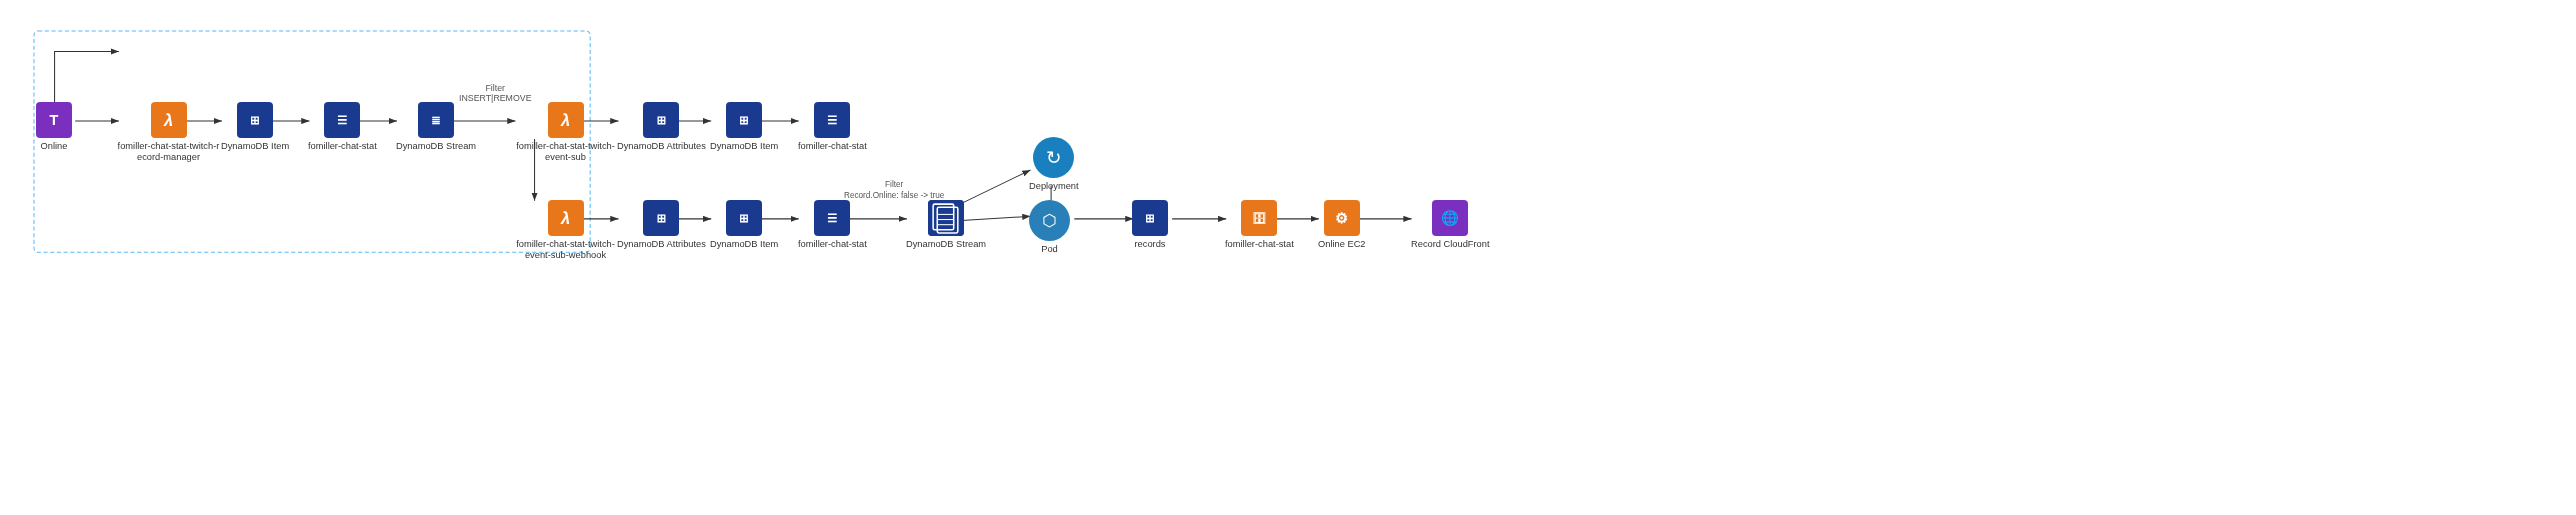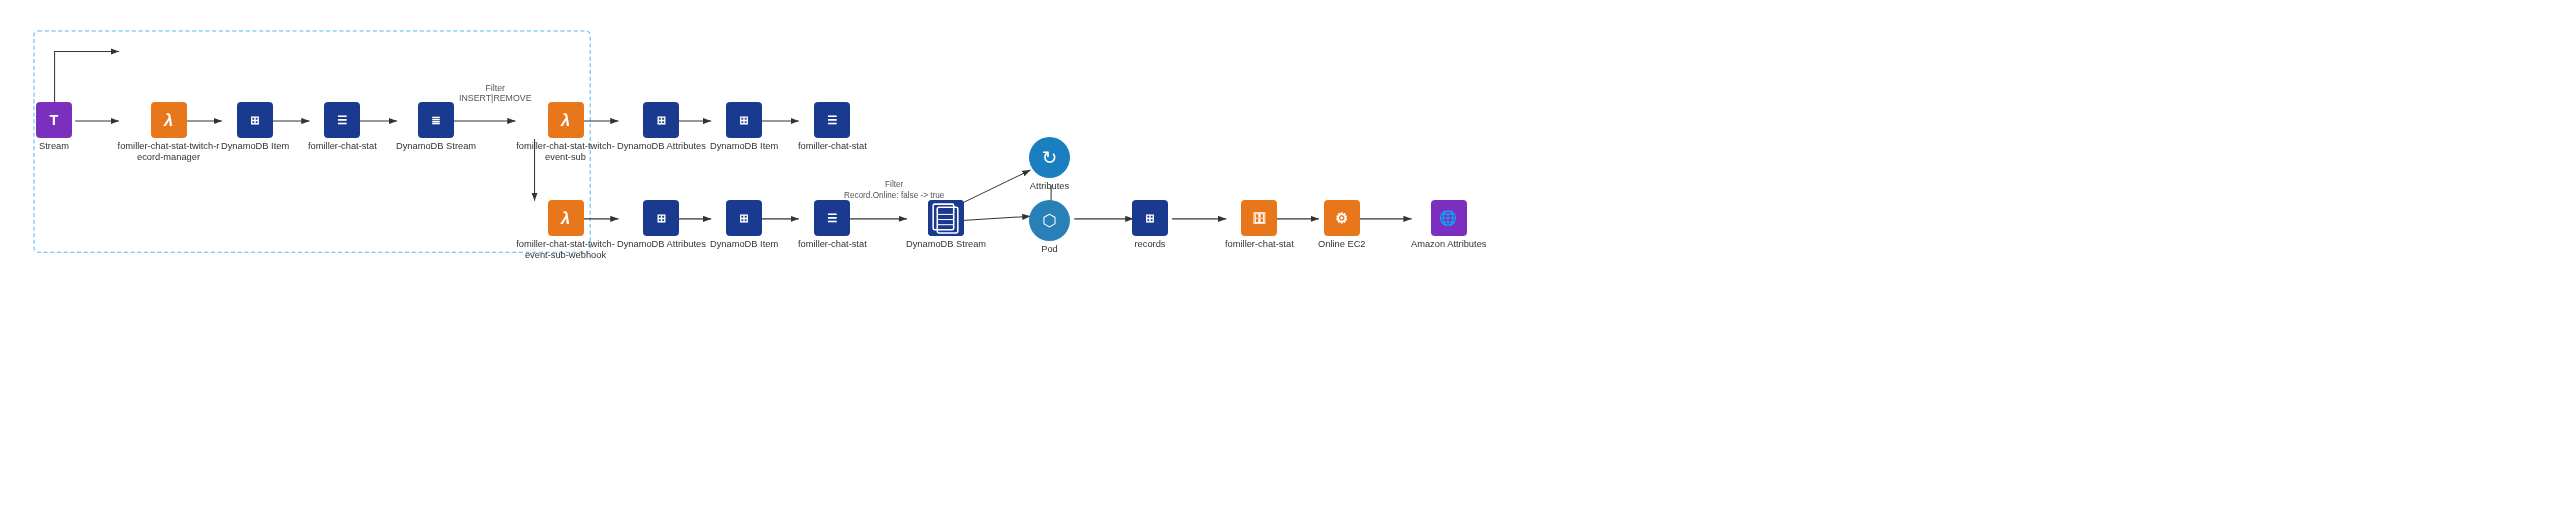--- a/index.html
+++ b/index.html
@@ -120,21 +120,21 @@
 
     <defs>
       <marker id="arrowhead" markerWidth="8" markerHeight="6" refX="8" refY="3" orient="auto">
         <polygon points="0 0, 8 3, 0 6" fill="#333"></polygon>
       </marker>
     </defs>
   </svg>
 
   <div class="node" style="left:36px; top:102px;">
     <div class="node-icon purple-bg">T</div>
-    <div class="node-label">Stream</div>
+    <div class="node-label">Online</div>
   </div>
 
   <div class="node" style="left:117px; top:102px;">
     <div class="node-icon orange-bg" style="font-style:italic; font-size:16.5px;">λ</div>
     <div class="node-label">fomiller-chat-stat-twitch-record-manager</div>
   </div>
 
   <div class="node" style="left:221px; top:102px;">
     <div class="node-icon navy-bg" style="font-size:11.3px;">⊞</div>
     <div class="node-label">DynamoDB Item</div>
@@ -205,21 +205,21 @@
         <line x1="18" y1="28" x2="50" y2="28" stroke="white" stroke-width="2"></line>
         <line x1="18" y1="38" x2="50" y2="38" stroke="white" stroke-width="2"></line>
         <line x1="18" y1="48" x2="50" y2="48" stroke="white" stroke-width="2"></line>
       </svg>
     </div>
     <div class="node-label">DynamoDB Stream</div>
   </div>
 
   <div class="node" style="left:1029px; top:137px;">
     <div style="width:41px; height:41px; background:#1A7FBF; border-radius:50%; display:flex; align-items:center; justify-content:center; font-size:18.5px; color:white;">↻</div>
-    <div class="node-label">Attributes</div>
+    <div class="node-label">Deployment</div>
   </div>
 
   <div class="node" style="left:1029px; top:200px;">
     <div style="width:41px; height:41px; background:#2980B9; border-radius:50%; display:flex; align-items:center; justify-content:center; font-size:16.5px; color:white;">⬡</div>
     <div class="node-label">Pod</div>
   </div>
 
   <div class="node" style="left:1132px; top:200px;">
     <div class="node-icon navy-bg" style="font-size:11.3px;">⊞</div>
     <div class="node-label">records</div>
@@ -230,17 +230,17 @@
     <div class="node-label">fomiller-chat-stat</div>
   </div>
 
   <div class="node" style="left:1318px; top:200px;">
     <div class="node-icon orange-bg" style="font-size:14.4px;">⚙</div>
     <div class="node-label">Online EC2</div>
   </div>
 
   <div class="node" style="left:1411px; top:200px;">
     <div class="node-icon purple-bg" style="font-size:14.4px;">🌐</div>
-    <div class="node-label">Amazon Attributes</div>
+    <div class="node-label">Record CloudFront</div>
   </div>
 
 </div>
 
 
 </body></html>

